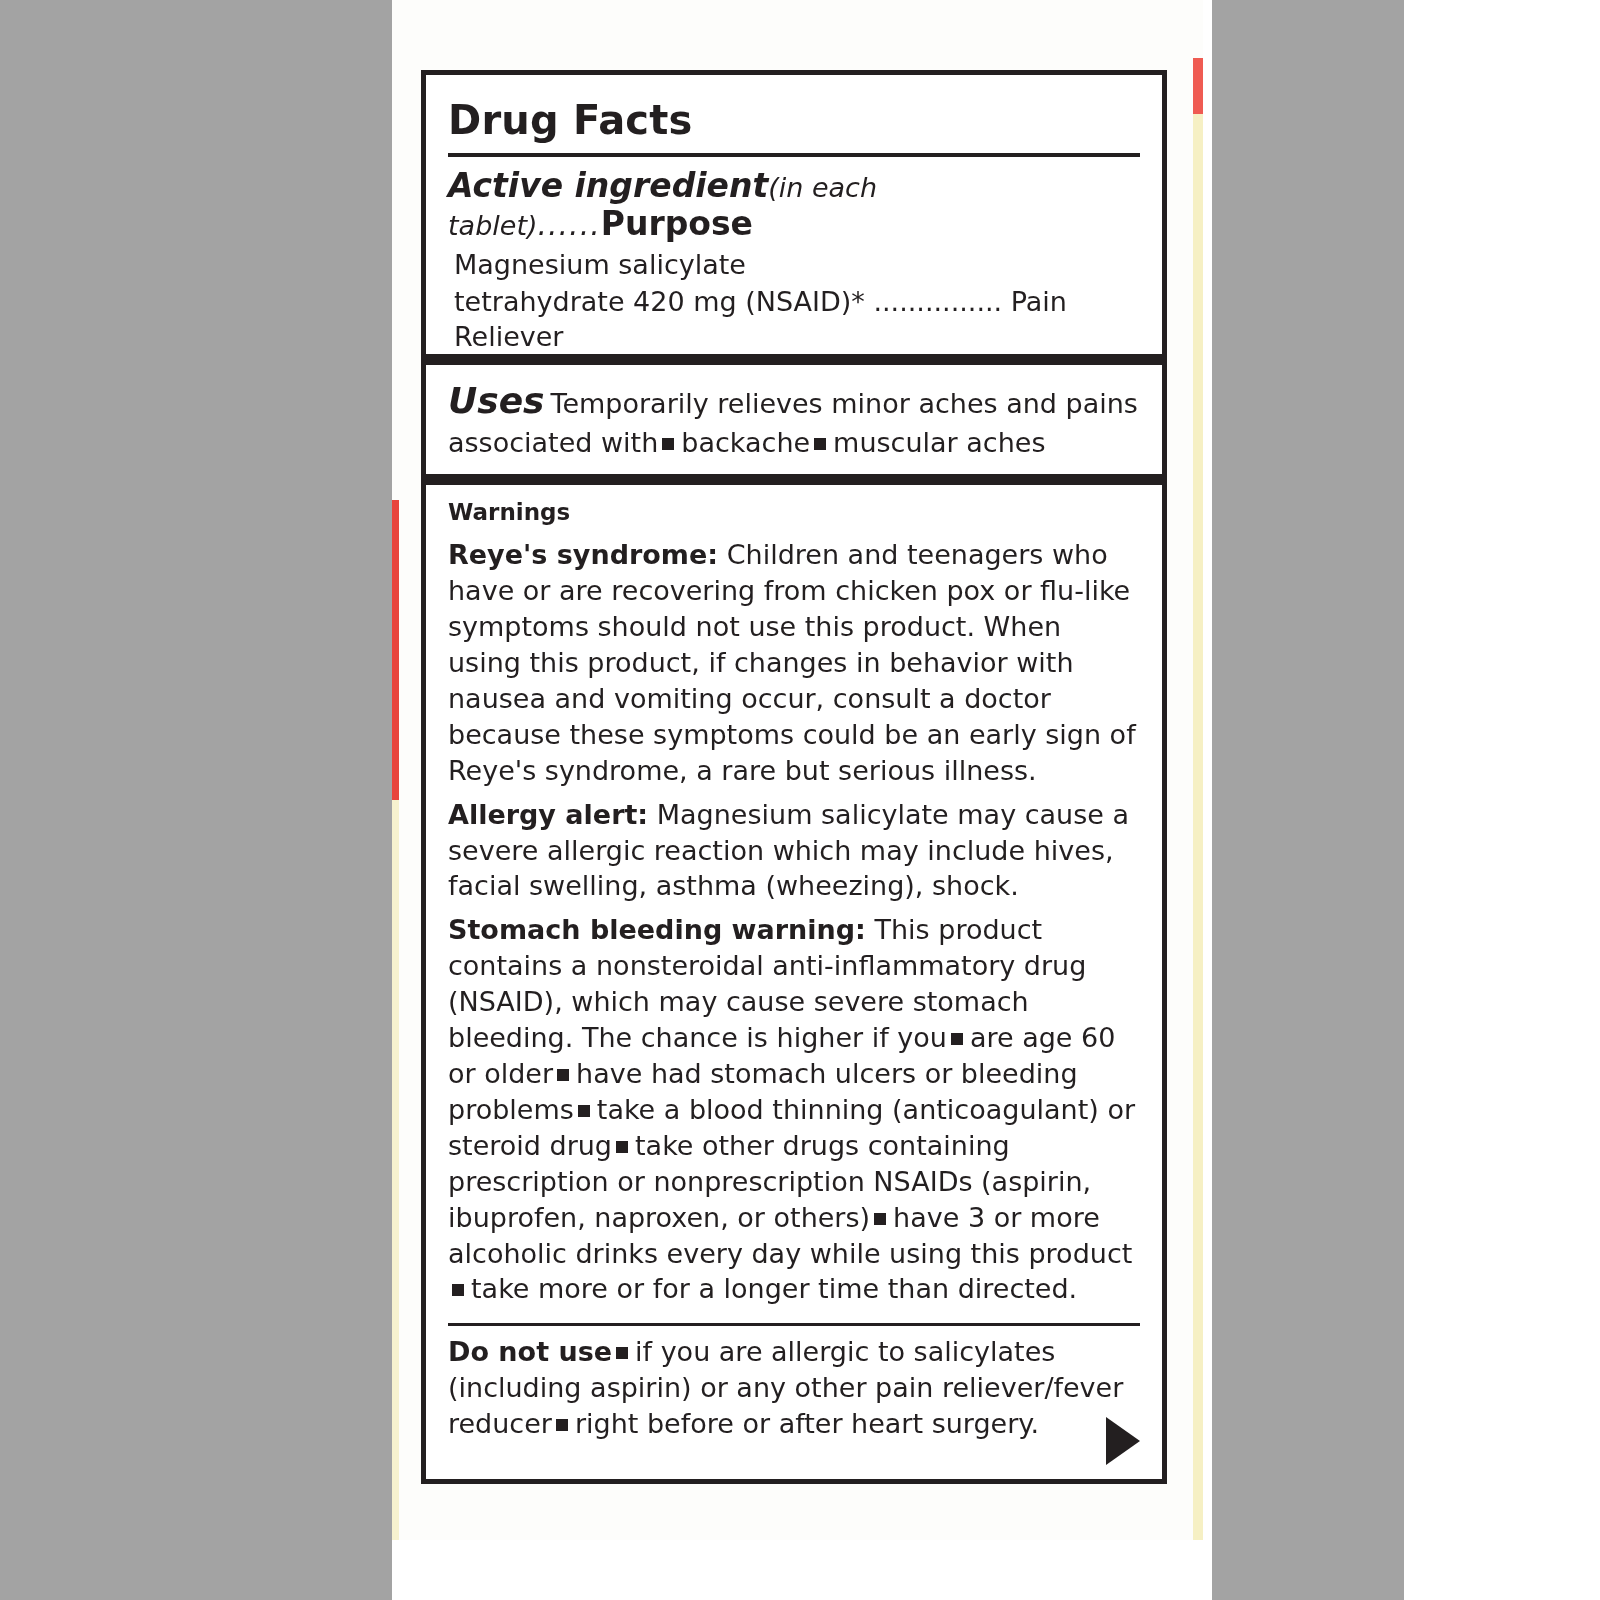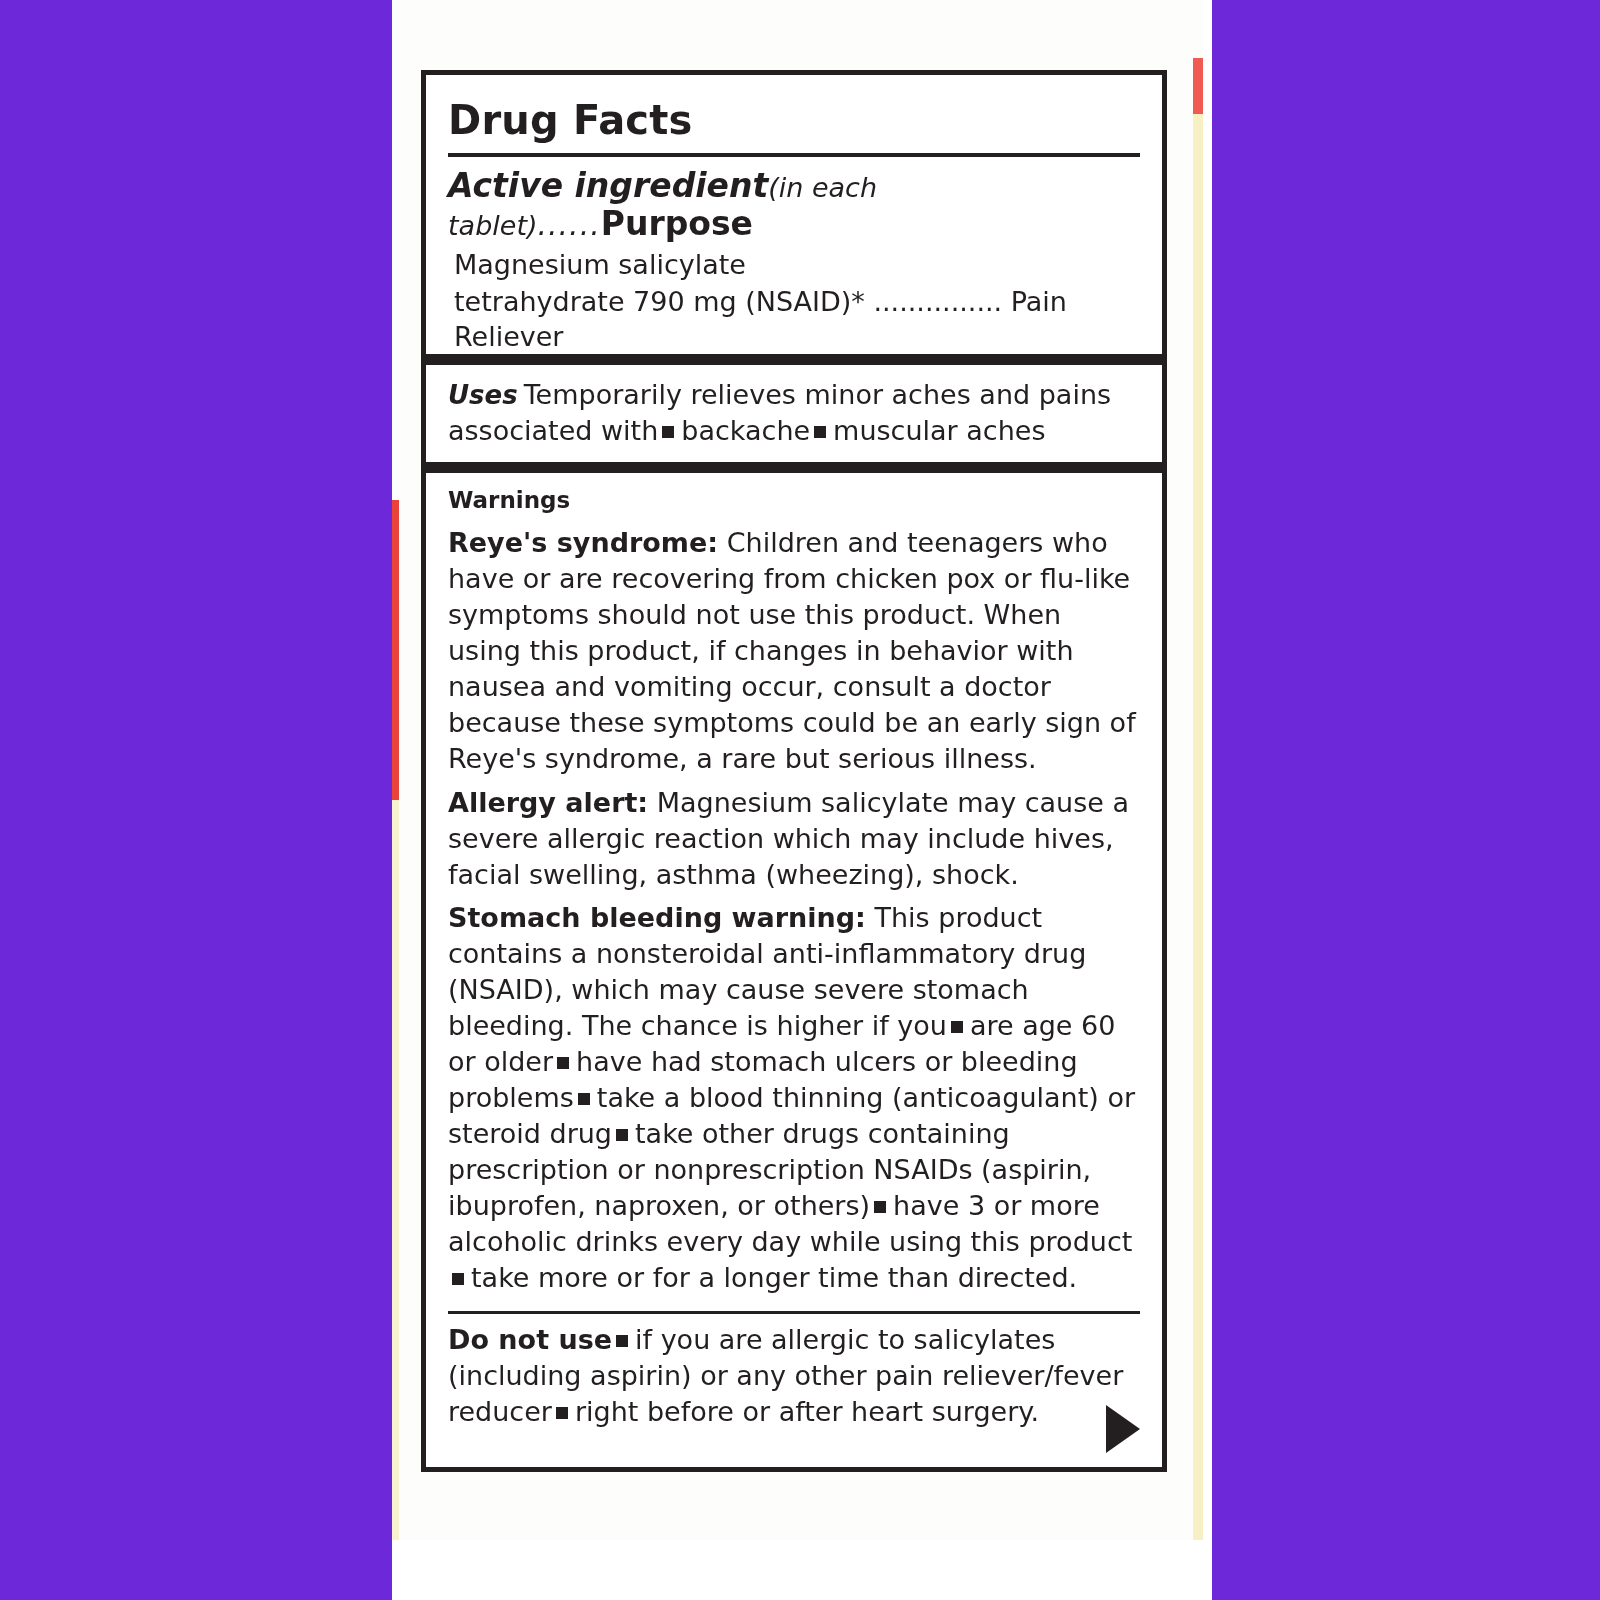--- a/index.html
+++ b/index.html
@@ -9,23 +9,23 @@
   }
   body {
     width: 1600px;
     height: 1600px;
     font-family: "DejaVu Sans", sans-serif;
     overflow: hidden;
   }
 
   #page {
     position: relative;
-    width: 1600px;
-    height: 1600px;
-    background: #6d28d9;
+    width: 1404px;
+    height: 1600px;
+    background: #a3a3a3;
   }
 
   
   .pkg-body {
     position: absolute;
     left: 392px;
     top: 0;
     width: 820px;
     height: 1600px;
     background: #fdfdfb;
@@ -149,21 +149,21 @@
 
   .uses-line {
     font-size: 27px;
     line-height: 1.32;
     color: #231f20;
     padding: 12px 22px 14px 22px;
   }
   .uses-line .uses-word {
     font-weight: bold;
     font-style: italic;
-    font-size: 26px;
+    font-size: 36px;
     margin-right: 6px;
   }
 
   .warn-title {
     font-weight: bold;
     font-size: 23px;
     font-style: normal;
     color: #231f20;
     padding: 14px 22px 4px 22px;
   }
@@ -226,21 +226,21 @@
   <div class="label">
 
     <div class="title">Drug Facts</div>
     <div class="rule-heavy"></div>
 
     <div class="ai-head">
       <span class="bi">Active ingredient</span><span class="it">(in each tablet)</span><span class="dots">......</span><span class="purpose">Purpose</span>
     </div>
 
     <div class="body-text">Magnesium salicylate</div>
-    <div class="body-text tight">tetrahydrate 790 mg (NSAID)* ............... Pain Reliever</div>
+    <div class="body-text tight">tetrahydrate 420 mg (NSAID)* ............... Pain Reliever</div>
 
     <div class="divider-block"></div>
 
     <div class="uses-line">
       <span class="uses-word">Uses</span><span>Temporarily relieves minor aches and pains associated with</span><span class="sq"></span><span>backache</span><span class="sq"></span><span>muscular aches</span>
     </div>
 
     <div class="divider-block"></div>
 
     <div class="warn-title">Warnings</div>

